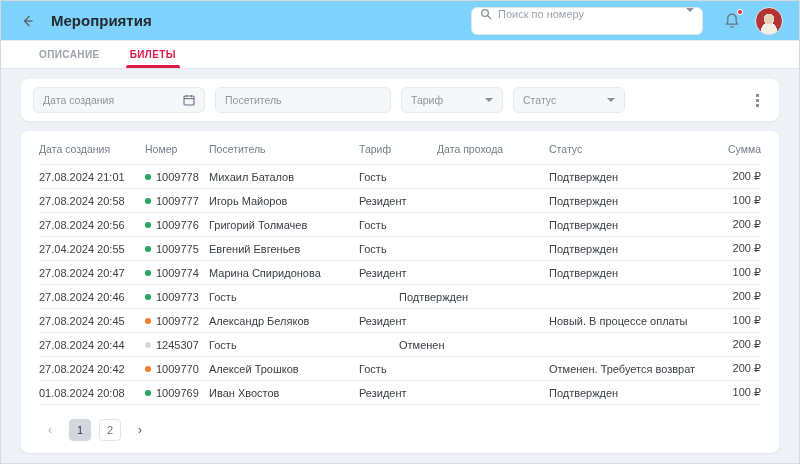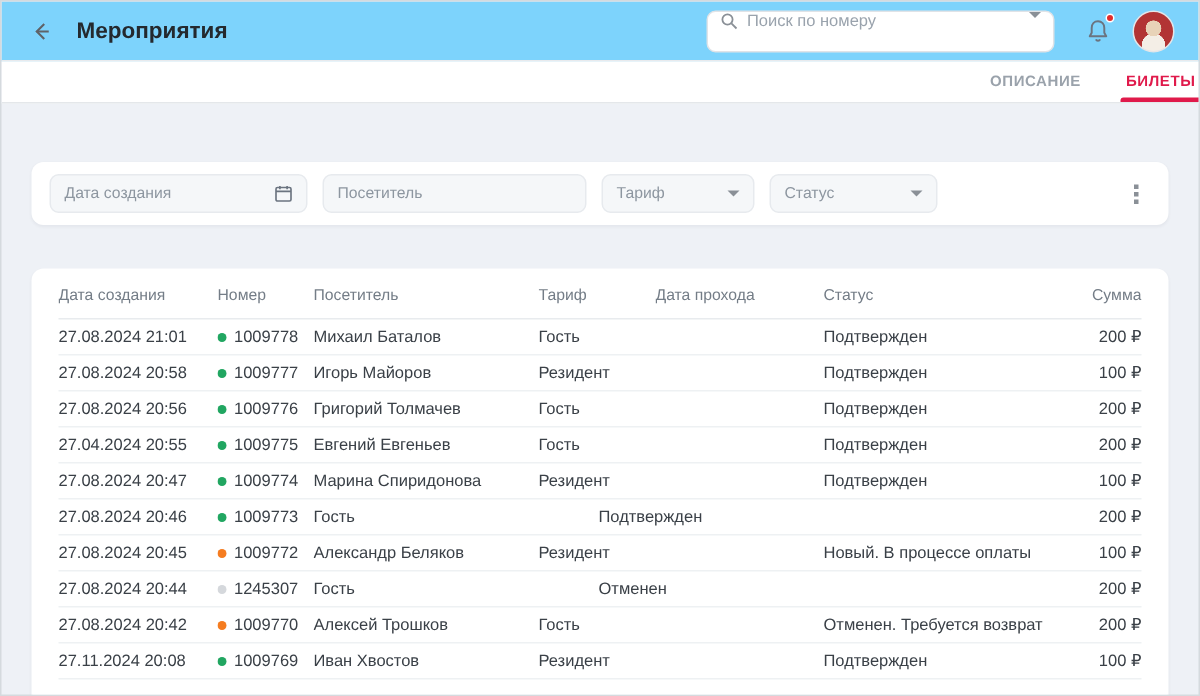--- a/index.html
+++ b/index.html
@@ -37,34 +37,34 @@
     width:28px; height:28px; border-radius:50%; flex:0 0 auto;
     background:
       radial-gradient(circle at 50% 42%, #e8d3b8 0 26%, transparent 27%),
       radial-gradient(circle at 50% 85%, #f4eee6 0 30%, transparent 31%),
       radial-gradient(circle at 50% 50%, #b23434 0 70%, #8e2626 100%);
     border:1px solid #e3e6e9;
   }
   
   .tabbar {
     height:28px; background:#fff; border-bottom:1px solid #e4e7ea;
-    display:flex; align-items:stretch; padding-left:36px; gap:26px;justify-content:flex-end;
+    display:flex; align-items:stretch; padding-left:36px; gap:26px;
   }
   .tab {
     display:flex; align-items:center; font-size:10px; font-weight:bold;
     letter-spacing:.4px; color:#9aa2ab; cursor:pointer; position:relative; padding:0 2px;
   }
   .tab.active { color:var(--accent); }
   .tab.active::after {
     content:""; position:absolute; left:-2px; right:-2px; bottom:0; height:3px;
     background:var(--accent); border-radius:2px 2px 0 0;
   }
   
   .content { padding:10px 20px 0; }
-  .card { background:#fff; border-radius:8px; box-shadow:0 1px 2px rgba(60,70,85,.06);margin-top:29px; }
+  .card { background:#fff; border-radius:8px; box-shadow:0 1px 2px rgba(60,70,85,.06); }
   .filter-card {
     height:42px; display:flex; align-items:center; padding:0 12px; gap:10px; margin-bottom:10px;
   }
   .f-input {
     height:26px; background:#f5f7f9; border:1px solid #e7eaee; border-radius:6px;
     display:flex; align-items:center; padding:0 9px; font-size:10.5px; color:#8d96a0; gap:6px;
   }
   .f-input .lbl { flex:1; }
   .w-date { width:172px; }
   .w-visitor { width:176px; }
@@ -276,21 +276,21 @@
           <span>1009770</span>
         </div>
         <div class="cell c3">Алексей Трошков</div>
         <div class="cell c4">Гость</div>
         <div class="cell c5"></div>
         <div class="cell c6">Отменен. Требуется возврат</div>
         <div class="cell c7">200 ₽</div>
       </div>
 
       <div class="trow">
-        <div class="cell c1">27.11.2024 20:08</div>
+        <div class="cell c1">01.08.2024 20:08</div>
         <div class="cell c2 num-cell">
           <span class="dot" style="background: rgb(33, 166, 97);"></span>
           <span>1009769</span>
         </div>
         <div class="cell c3">Иван Хвостов</div>
         <div class="cell c4">Резидент</div>
         <div class="cell c5"></div>
         <div class="cell c6">Подтвержден</div>
         <div class="cell c7">100 ₽</div>
       </div>

